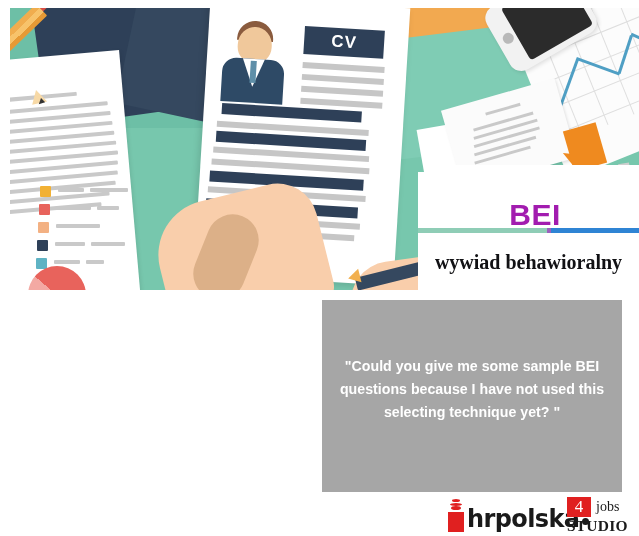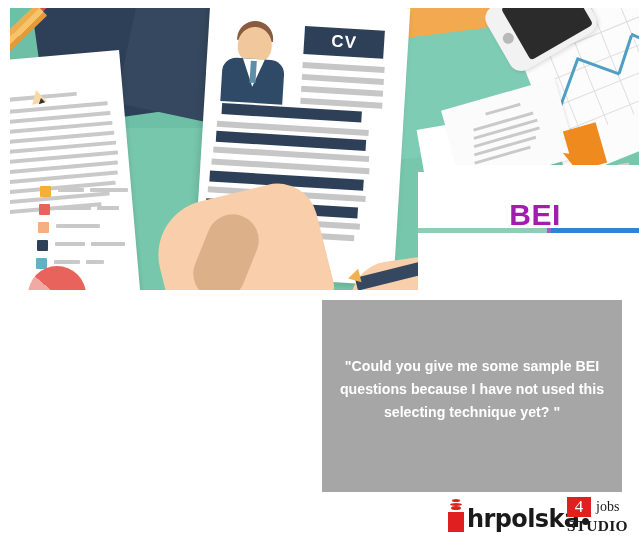--- a/index.html
+++ b/index.html
@@ -378,20 +378,21 @@
       <div class="orange-note"></div>
       <div class="teal-strip"></div>
       <div class="gray-stick"></div>
     </div>
 
     <div class="bei-card-notch"></div>
     <div class="bei-card"></div>
     <div class="bei-title">BEI</div>
     <div class="bei-divider"></div>
     <div class="bei-divider-blue"></div>
+    <div class="bei-sub">wywiad behawioralny</div>
   </div>
 
 
   <div class="panel panel-right">
     <div class="ptext">"Could you give me some sample BEI
 questions because I have not used this
 selecting technique yet? "</div>
   </div>
 
   <div class="footer">

